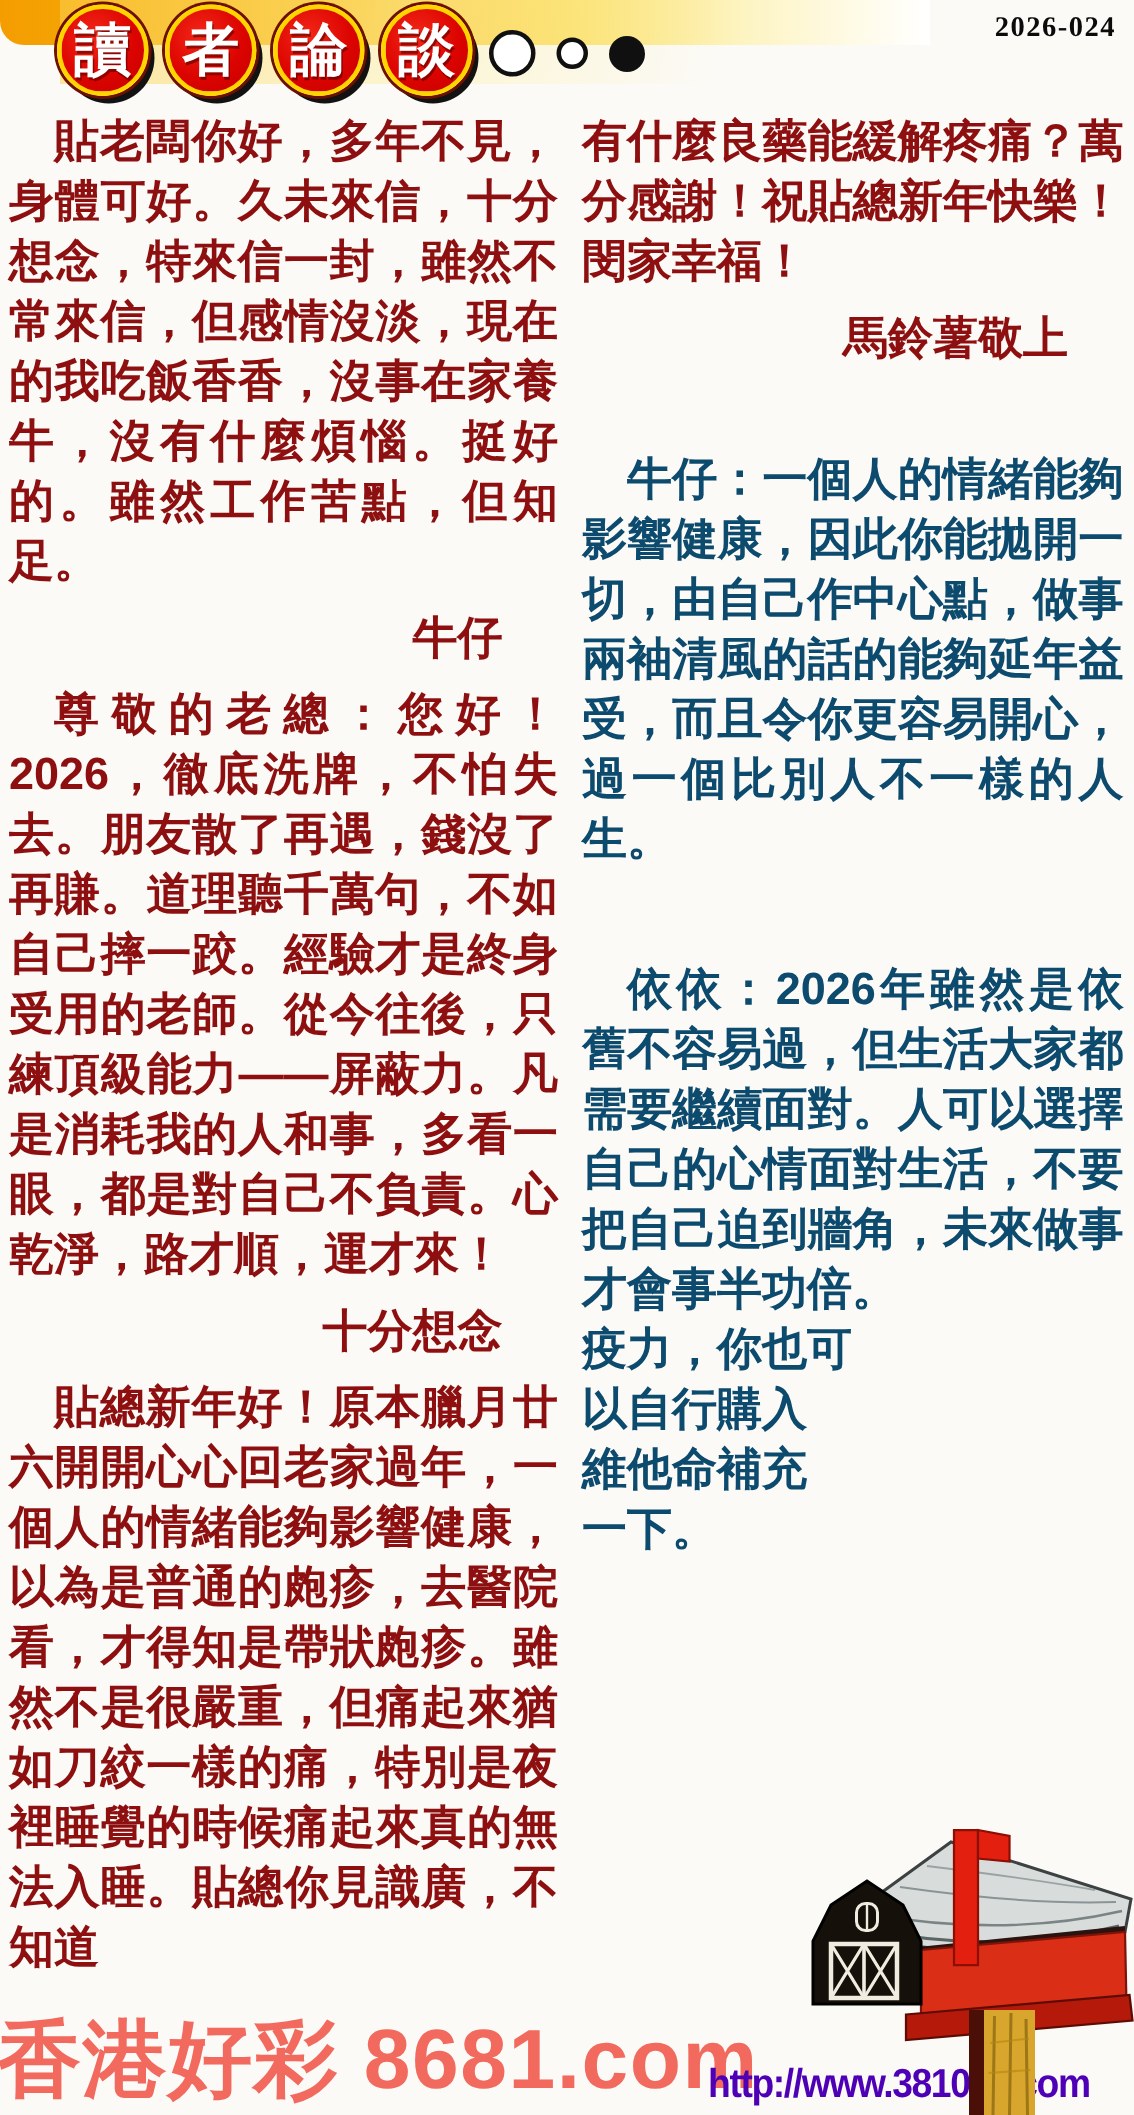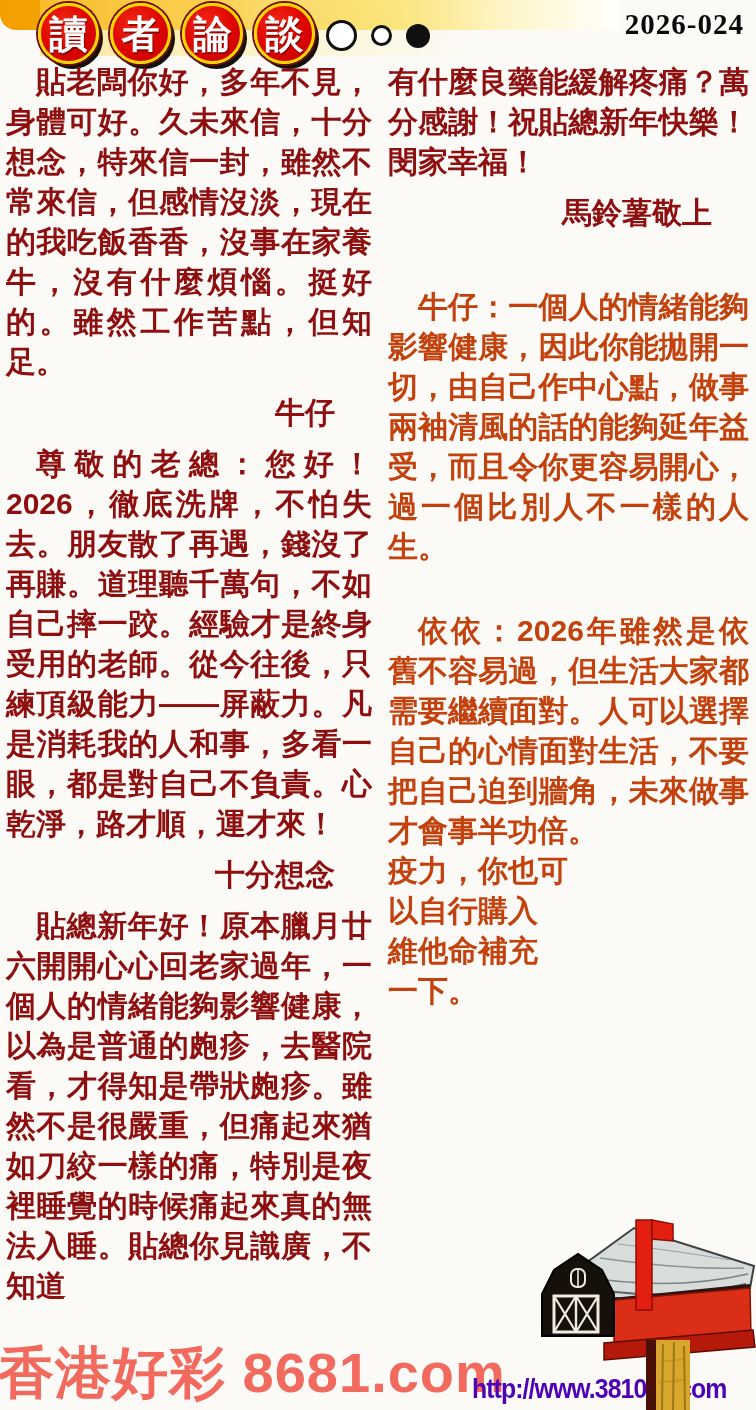--- a/index.html
+++ b/index.html
@@ -30,50 +30,50 @@
     text-shadow:1px 2px 0 rgba(90,0,0,.6);
   }
   .dots{position:absolute;left:326px;top:20px;display:flex;align-items:center;gap:14px;}
   .dot{border-radius:50%;background:#ffffff;border:3px solid #101010;box-sizing:border-box;}
   .dot-large{width:31px;height:31px;}
   .dot-small{width:21px;height:21px;}
   .dot-filled{width:24px;height:24px;background:#101010;border:none;}
   .issue{
     position:absolute;right:12px;top:8px;
     font-family:"Liberation Serif","DejaVu Serif",serif;
-    font-weight:700;font-size:29px;color:#0b0b0b;letter-spacing:1px;white-space:nowrap;
+    font-weight:700;font-size:19px;color:#0b0b0b;letter-spacing:1px;white-space:nowrap;
   }
   
   .watermark{
     position:absolute;left:-2px;top:1336px;z-index:1;
     font-size:56px;font-weight:bold;letter-spacing:1px;white-space:nowrap;
     color:rgba(240,84,72,0.88);
   }
   .url{
     position:absolute;left:472px;top:1374px;z-index:6;
     font-size:27px;font-weight:bold;color:#4d00b5;white-space:nowrap;
     letter-spacing:-1px;transform:scaleX(.92);transform-origin:left;
   }
   .mailbox{position:absolute;left:534px;top:1212px;z-index:7;}
   
   .col{
-    position:absolute;top:62px;z-index:2;
+    position:absolute;top:75px;z-index:2;
     font-size:30px;line-height:40px;font-weight:bold;
     text-align:justify;text-justify:inter-ideograph;
   }
   .col-left{left:6px;width:366px;}
   .col-right{left:388px;width:361px;}
   .para{margin:0;text-indent:1em;}
   .no-indent{text-indent:0;}
   .letter{color:#8e0f0f;}
-  .reply{color:#c2410c;}
+  .reply{color:#0c4a6e;}
   .sig{margin:11px;text-align:right;padding-right:26px;text-indent:0;}
   .gap-l{}
   .gap-r1{margin-top:54px;}
-  .gap-r{margin-top:44px;}
+  .gap-r{margin-top:60px;}
   .beside-mailbox{white-space:pre-line;text-indent:0;text-align:left;margin:0;}
 </style>
 </head>
 <body>
 
 <div class="header">
   <div class="header-band"></div>
   <div class="header-glow"></div>
   <div class="masthead">
     <span class="mast-char">讀</span>

